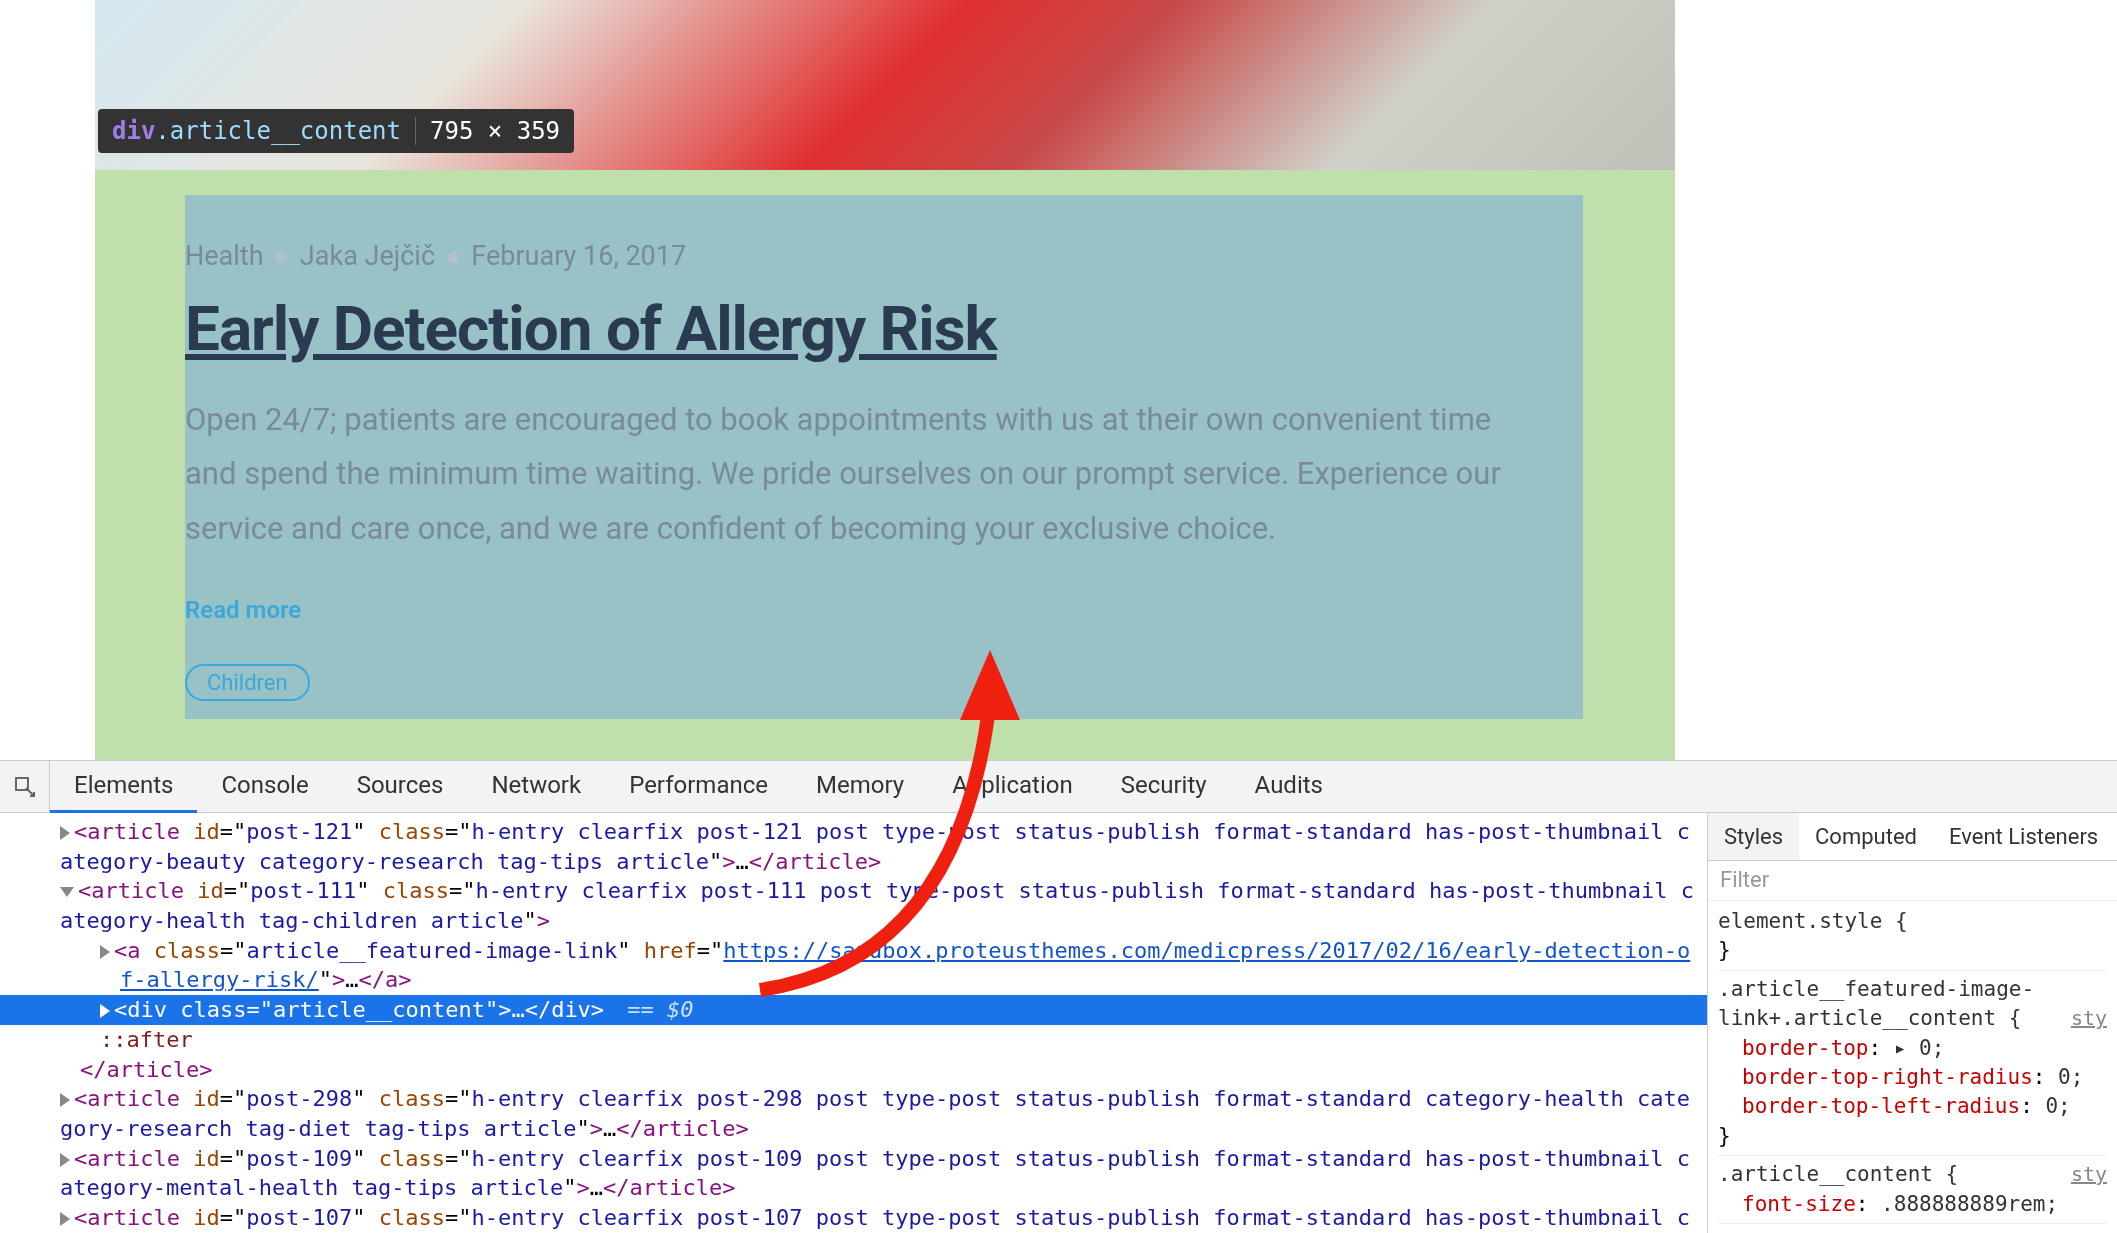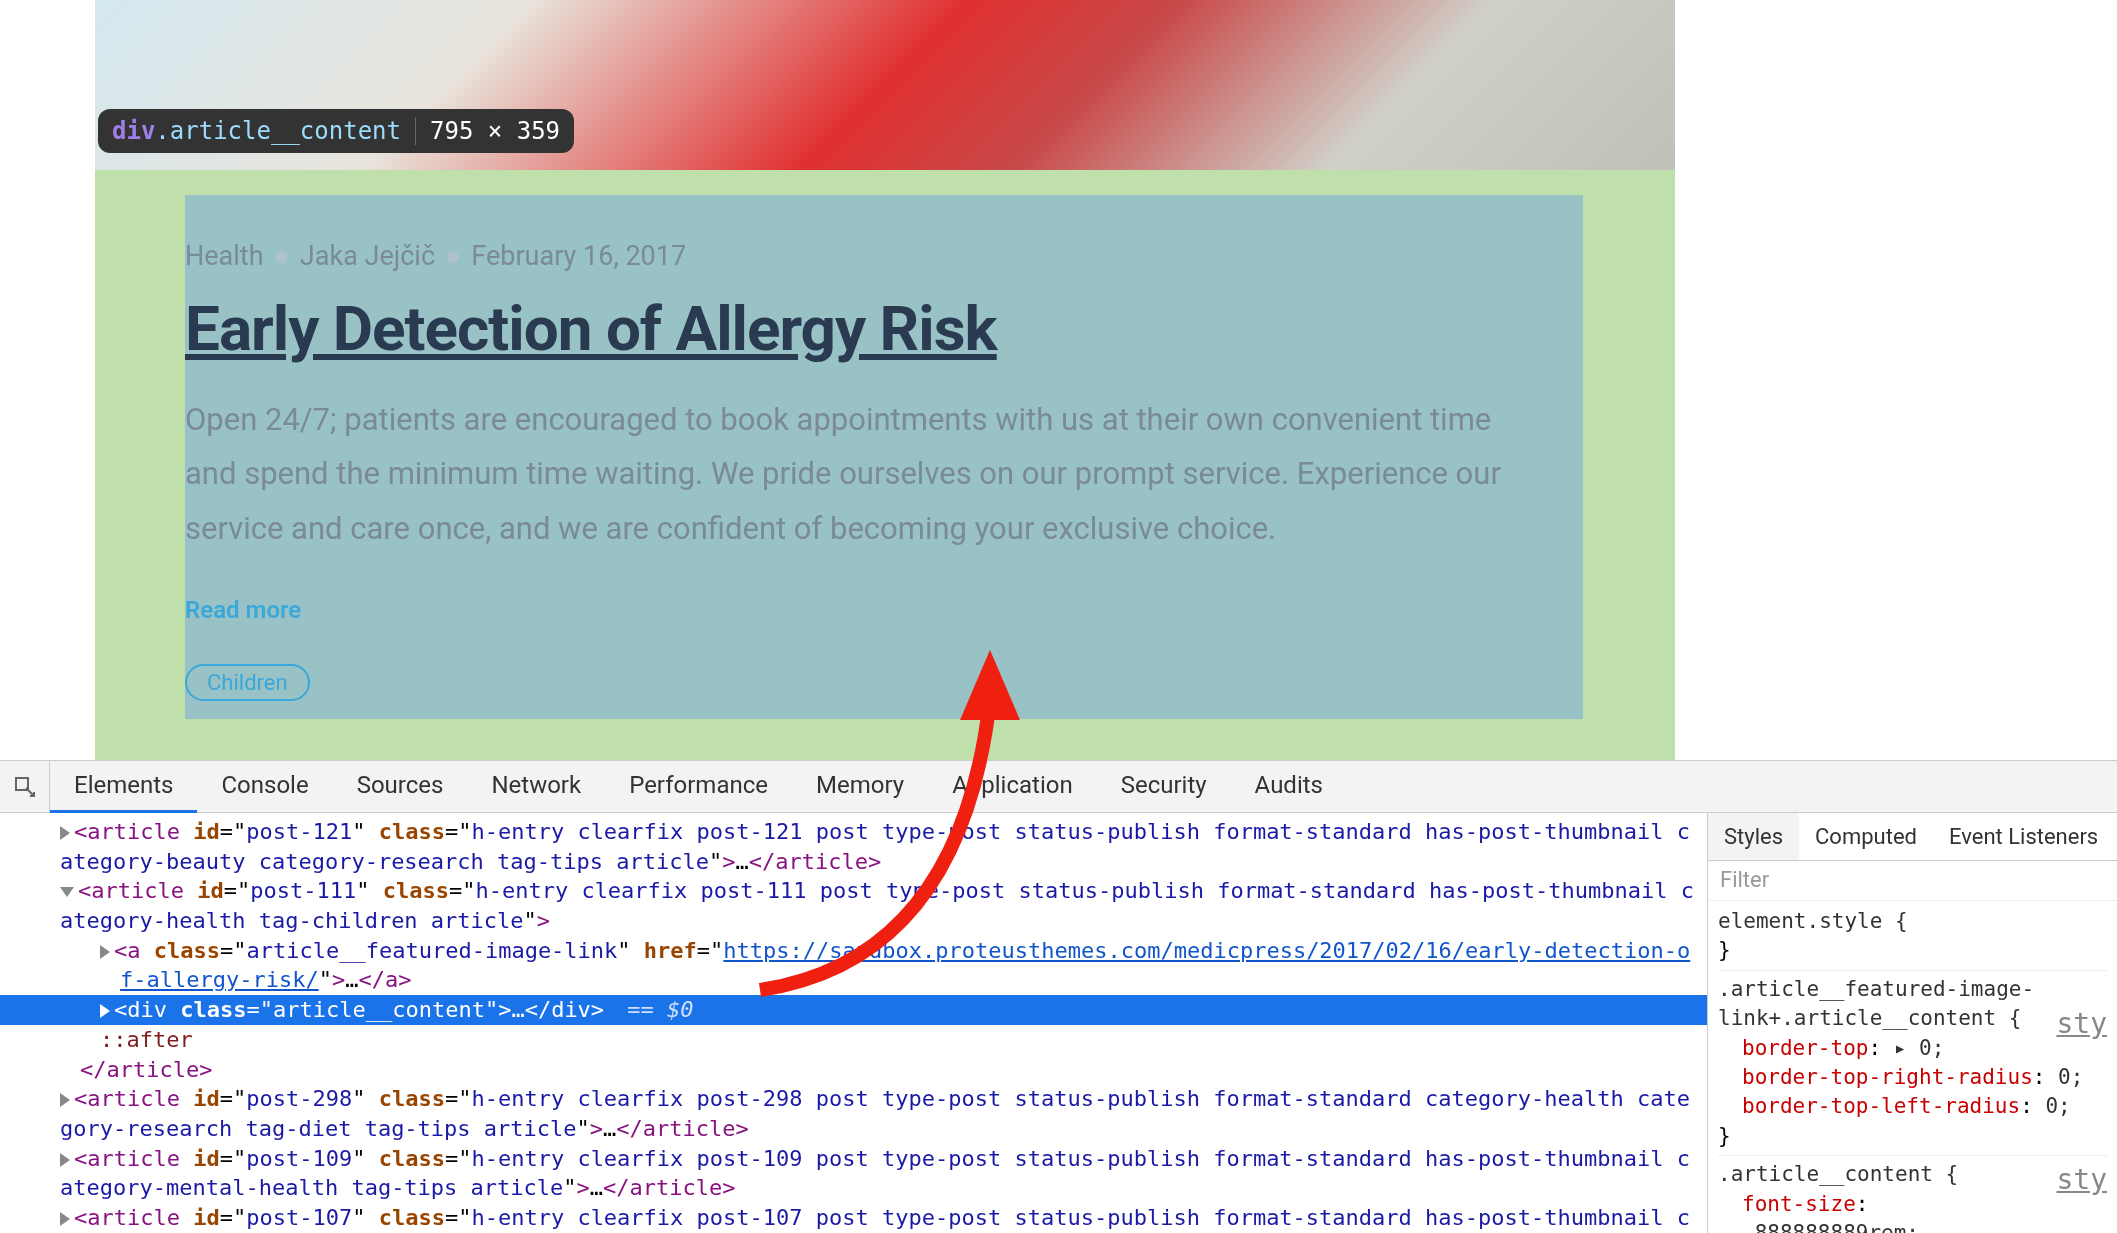--- a/index.html
+++ b/index.html
@@ -4,21 +4,21 @@
 <style>
 * { box-sizing: border-box; margin: 0; padding: 0; }
 body { font-family: -apple-system, BlinkMacSystemFont, "Segoe UI", Roboto, sans-serif; background: #fff; overflow: hidden; width: 2117px; height: 1233px; position: relative; }
 
 
 .webpage-area { position: absolute; top: 0; left: 0; right: 0; height: 760px; background: #fff; }
 .hero-image { position: absolute; top: 0; left: 95px; width: 1580px; height: 170px; background: linear-gradient(135deg, #d4e8f0 0%, #e8e4dc 25%, #e03030 50%, #c84848 62%, #d0d0c8 80%, #c0c0b8 100%); overflow: hidden; }
 .article-bg { position: absolute; top: 170px; left: 95px; width: 1580px; height: 590px; background: #bfe0aa; }
 .article-content-highlight { position: absolute; top: 195px; left: 185px; width: 1398px; height: 524px; background: rgba(120, 170, 220, 0.55); padding: 45px 0 12px 0; }
 
-.inspector-tooltip { position: absolute; top: 109px; left: 98px; background: #333; color: #fff; padding: 8px 14px; border-radius: 12px; font-family: Menlo, Monaco, monospace; font-size: 24px; display: flex; align-items: center; gap: 14px; z-index: 10; }
+.inspector-tooltip { position: absolute; top: 109px; left: 98px; background: #333; color: #fff; padding: 8px 14px; border-radius: 4px; font-family: Menlo, Monaco, monospace; font-size: 24px; display: flex; align-items: center; gap: 14px; z-index: 10; }
 .inspector-tooltip .tag { color: #a080e8; font-weight: bold; }
 .inspector-tooltip .cls { color: #9cdcfe; }
 .inspector-tooltip .dims { color: #fff; border-left: 1px solid #666; padding-left: 14px; }
 
 .meta-row { font-size: 27px; color: #7a8a99; margin-bottom: 20px; }
 .meta-row .sep { color: #b0c0d0; margin: 0 10px; }
 .meta-row a { color: #7a8a99; text-decoration: none; }
 .article-title { font-size: 62px; font-weight: 700; color: #2a3a50; margin-bottom: 28px; letter-spacing: -1px; text-decoration: underline; }
 .article-excerpt { font-size: 31px; line-height: 1.75; color: #7a8a99; margin-bottom: 40px; max-width: 1340px; }
 .read-more { font-size: 24px; font-weight: 600; color: #3aa8d8; text-decoration: none; display: inline-block; margin-bottom: 40px; }
@@ -41,36 +41,36 @@
 .dom-line { padding: 0 10px 0 60px; }
 .dom-line.indent1 { padding-left: 80px; }
 .dom-line.indent2 { padding-left: 100px; text-indent: -20px; padding-left: 120px; }
 .dom-line.selected { background: #1a73e8; color: #fff; }
 .dom-line .caret { display: inline-block; width: 0; height: 0; border-style: solid; margin-right: 4px; vertical-align: middle; }
 .caret.right { border-width: 7px 0 7px 10px; border-color: transparent transparent transparent #888; }
 .caret.down { border-width: 10px 7px 0 7px; border-color: #888 transparent transparent transparent; }
 .dom-line.selected .caret.right { border-left-color: #fff; }
 
 .tg { color: #881280; } 
-.at { color: #994500; font-weight: bold; } 
+.at { color: #994500; } 
 .vl { color: #1a1aa6; } 
 .lk { color: #1155cc; text-decoration: underline; } 
 .dom-line.selected .tg,.dom-line.selected .at,.dom-line.selected .vl,.dom-line.selected .lk { color: #fff; }
 .eq0 { color: #888; font-style: italic; margin-left: 10px; }
 .dom-line.selected .eq0 { color: #cfe0ff; }
 .pseudo { color: #7f1d1d; padding-left: 100px; }
 
 .styles-panel { width: 410px; border-left: 1px solid #ccc; display: flex; flex-direction: column; font-size: 22px; }
 .styles-tabs { height: 48px; border-bottom: 1px solid #ccc; display: flex; align-items: stretch; }
 .styles-tab { padding: 0 16px; display: flex; align-items: center; cursor: pointer; color: #333; }
 .styles-tab.active { background: #f3f3f3; }
 .styles-filter { height: 40px; border-bottom: 1px solid #eee; padding: 6px 12px; color: #999; font-size: 22px; }
 .styles-rules { flex: 1; font-family: Menlo, Monaco, monospace; font-size: 21px; line-height: 1.4; padding: 6px 10px; overflow: hidden; }
 .rule-selector { color: #333; }
-.rule-link { float: right; color: #888; text-decoration: underline; font-size: 28px; }
+.rule-link { float: right; color: #888; text-decoration: underline; font-size: 20px; }
 .rule-body { padding-left: 24px; }
 .prop { color: #c80000; }
 .pval { color: #333; }
 </style>
 </head>
 <body>
 
 <div class="webpage-area">
   <div class="hero-image"></div>
 

